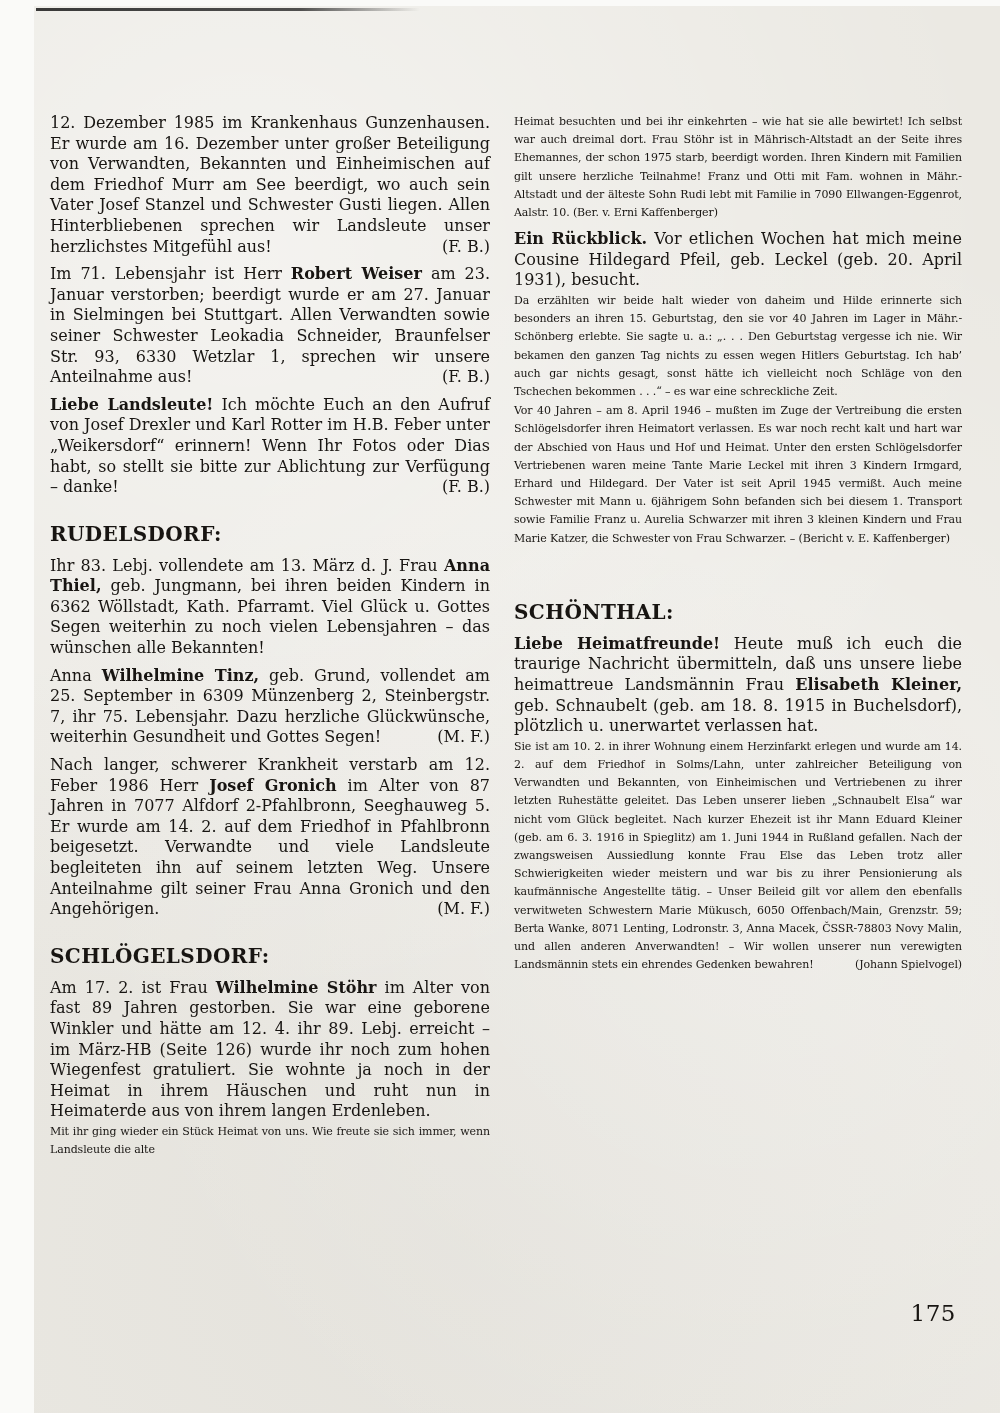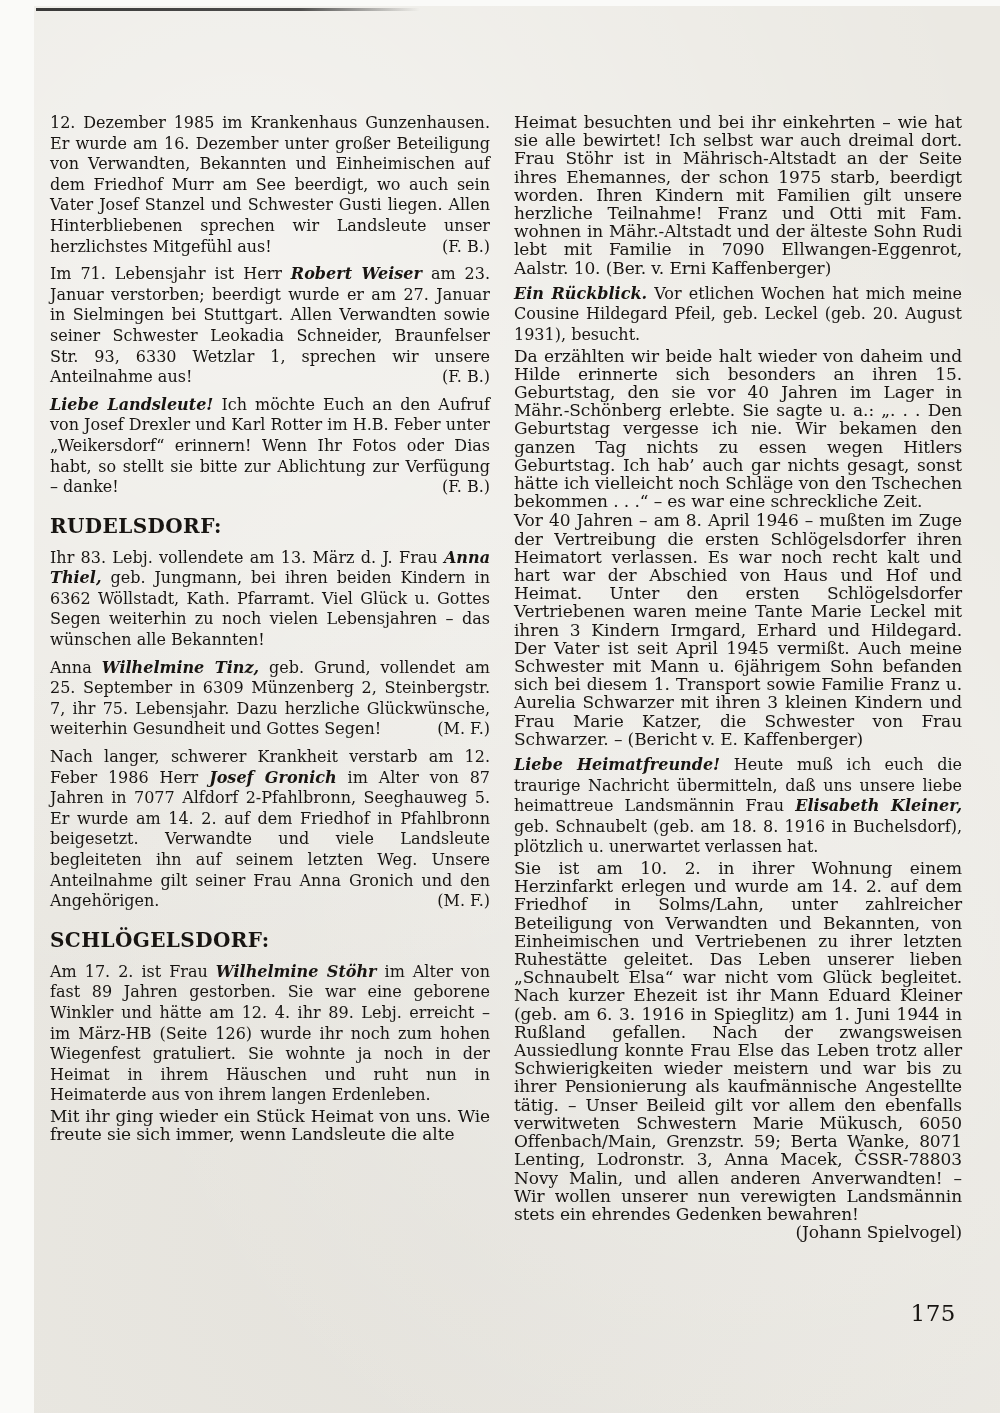--- a/index.html
+++ b/index.html
@@ -48,34 +48,34 @@
   .col-left  { left: 16px;  width: 440px; }
   .col-right { left: 480px; width: 448px; }
   .para { margin: 0; }
   .para + .para { margin-top: 7px; }
   .para.tight { margin-top: 1px; }
   .para.normal {
     font-size: 16px;
     line-height: 20.6px;
   }
   .para.small {
-    font-size: 17px;
+    font-size: 11px;
     line-height: 18.2px;
     letter-spacing: -0.1px;
   }
-  .para b { font-weight: bold; font-style: italic; }
+  .para b { font-weight: bold; }
   .sig {
     float: right;
     margin-left: 2px;
   }
   .heading {
     font-weight: bold;
     font-size: 20px;
     letter-spacing: 0.4px;
-    margin: 16px 0 10px 0;
+    margin: 24px 0 10px 0;
   }
   .heading.spaced { margin-top: 52px; }
   .page-number {
     position: absolute;
     top: 1294px;
     right: 44px;
     font-size: 23px;
     letter-spacing: 0.5px;
   }
 </style>
@@ -92,21 +92,22 @@
       <div class="heading">RUDELSDORF:</div>
       <div class="para normal"><span>Ihr 83. Lebj. vollendete am 13. März d. J. Frau </span><b>Anna Thiel,</b><span> geb. Jungmann, bei ihren beiden Kindern in 6362 Wöllstadt, Kath. Pfarramt. Viel Glück u. Gottes Segen weiterhin zu noch vielen Lebensjahren – das wünschen alle Bekannten!</span></div>
       <div class="para normal"><span>Anna </span><b>Wilhelmine Tinz,</b><span> geb. Grund, vollendet am 25. September in 6309 Münzenberg 2, Steinbergstr. 7, ihr 75. Lebensjahr. Dazu herzliche Glückwünsche, weiterhin Gesundheit und Gottes Segen!</span><span class="sig">(M. F.)</span></div>
       <div class="para normal"><span>Nach langer, schwerer Krankheit verstarb am 12. Feber 1986 Herr </span><b>Josef Gronich</b><span> im Alter von 87 Jahren in 7077 Alfdorf 2-Pfahlbronn, Seeghauweg 5. Er wurde am 14. 2. auf dem Friedhof in Pfahlbronn beigesetzt. Verwandte und viele Landsleute begleiteten ihn auf seinem letzten Weg. Unsere Anteilnahme gilt seiner Frau Anna Gronich und den Angehörigen.</span><span class="sig">(M. F.)</span></div>
       <div class="heading">SCHLÖGELSDORF:</div>
       <div class="para normal"><span>Am 17. 2. ist Frau </span><b>Wilhelmine Stöhr</b><span> im Alter von fast 89 Jahren gestorben. Sie war eine geborene Winkler und hätte am 12. 4. ihr 89. Lebj. erreicht – im März-HB (Seite 126) wurde ihr noch zum hohen Wiegenfest gratuliert. Sie wohnte ja noch in der Heimat in ihrem Häuschen und ruht nun in Heimaterde aus von ihrem langen Erdenleben.</span></div>
       <div class="para small tight"><span>Mit ihr ging wieder ein Stück Heimat von uns. Wie freute sie sich immer, wenn Landsleute die alte</span></div>
     </div>
   <div class="col col-right">
       <div class="para small"><span>Heimat besuchten und bei ihr einkehrten – wie hat sie alle bewirtet! Ich selbst war auch dreimal dort. Frau Stöhr ist in Mährisch-Altstadt an der Seite ihres Ehemannes, der schon 1975 starb, beerdigt worden. Ihren Kindern mit Familien gilt unsere herzliche Teilnahme! Franz und Otti mit Fam. wohnen in Mähr.-Altstadt und der älteste Sohn Rudi lebt mit Familie in 7090 Ellwangen-Eggenrot, Aalstr. 10. (Ber. v. Erni Kaffenberger)</span></div>
-      <div class="para normal"><b>Ein Rückblick.</b><span> Vor etlichen Wochen hat mich meine Cousine Hildegard Pfeil, geb. Leckel (geb. 20. August 1931), besucht.</span></div>
+      <div class="para normal"><b>Ein Rückblick.</b><span> Vor etlichen Wochen hat mich meine Cousine Hildegard Pfeil, geb. Leckel (geb. 20. April 1931), besucht.</span></div>
       <div class="para small tight"><span>Da erzählten wir beide halt wieder von daheim und Hilde erinnerte sich besonders an ihren 15. Geburtstag, den sie vor 40 Jahren im Lager in Mähr.-Schönberg erlebte. Sie sagte u. a.: „. . . Den Geburtstag vergesse ich nie. Wir bekamen den ganzen Tag nichts zu essen wegen Hitlers Geburtstag. Ich hab’ auch gar nichts gesagt, sonst hätte ich vielleicht noch Schläge von den Tschechen bekommen . . .“ – es war eine schreckliche Zeit.</span></div>
       <div class="para small tight"><span>Vor 40 Jahren – am 8. April 1946 – mußten im Zuge der Vertreibung die ersten Schlögelsdorfer ihren Heimatort verlassen. Es war noch recht kalt und hart war der Abschied von Haus und Hof und Heimat. Unter den ersten Schlögelsdorfer Vertriebenen waren meine Tante Marie Leckel mit ihren 3 Kindern Irmgard, Erhard und Hildegard. Der Vater ist seit April 1945 vermißt. Auch meine Schwester mit Mann u. 6jährigem Sohn befanden sich bei diesem 1. Transport sowie Familie Franz u. Aurelia Schwarzer mit ihren 3 kleinen Kindern und Frau Marie Katzer, die Schwester von Frau Schwarzer. – (Bericht v. E. Kaffenberger)</span></div>
-      <div class="para normal"><b>Liebe Heimatfreunde!</b><span> Heute muß ich euch die traurige Nachricht übermitteln, daß uns unsere liebe heimattreue Landsmännin Frau </span><b>Elisabeth Kleiner,</b><span> geb. Schnaubelt (geb. am 18. 8. 1916 in Buchelsdorf), plötzlich u. unerwartet verlassen hat.</span></div>
+      <div class="heading spaced">SCHÖNTHAL:</div>
+      <div class="para normal"><b>Liebe Heimatfreunde!</b><span> Heute muß ich euch die traurige Nachricht übermitteln, daß uns unsere liebe heimattreue Landsmännin Frau </span><b>Elisabeth Kleiner,</b><span> geb. Schnaubelt (geb. am 18. 8. 1915 in Buchelsdorf), plötzlich u. unerwartet verlassen hat.</span></div>
       <div class="para small tight"><span>Sie ist am 10. 2. in ihrer Wohnung einem Herzinfarkt erlegen und wurde am 14. 2. auf dem Friedhof in Solms/Lahn, unter zahlreicher Beteiligung von Verwandten und Bekannten, von Einheimischen und Vertriebenen zu ihrer letzten Ruhestätte geleitet. Das Leben unserer lieben „Schnaubelt Elsa“ war nicht vom Glück begleitet. Nach kurzer Ehezeit ist ihr Mann Eduard Kleiner (geb. am 6. 3. 1916 in Spieglitz) am 1. Juni 1944 in Rußland gefallen. Nach der zwangsweisen Aussiedlung konnte Frau Else das Leben trotz aller Schwierigkeiten wieder meistern und war bis zu ihrer Pensionierung als kaufmännische Angestellte tätig. – Unser Beileid gilt vor allem den ebenfalls verwitweten Schwestern Marie Mükusch, 6050 Offenbach/Main, Grenzstr. 59; Berta Wanke, 8071 Lenting, Lodronstr. 3, Anna Macek, ČSSR-78803 Novy Malin, und allen anderen Anverwandten! – Wir wollen unserer nun verewigten Landsmännin stets ein ehrendes Gedenken bewahren!</span><span class="sig">(Johann Spielvogel)</span></div>
     </div>
 
   <div class="page-number">175</div>
 </div>
 
 </body></html>

